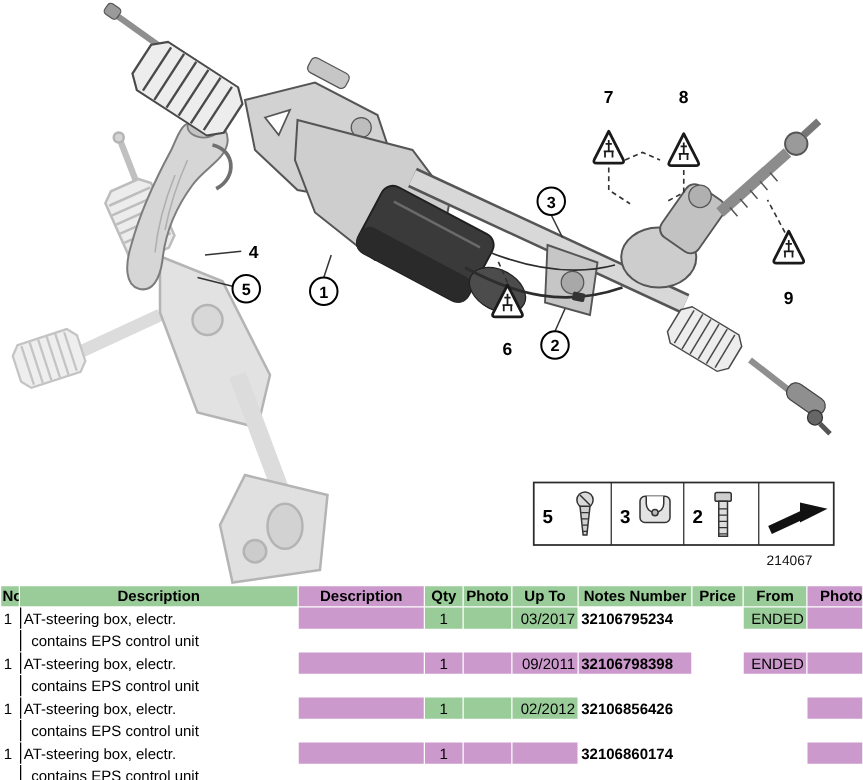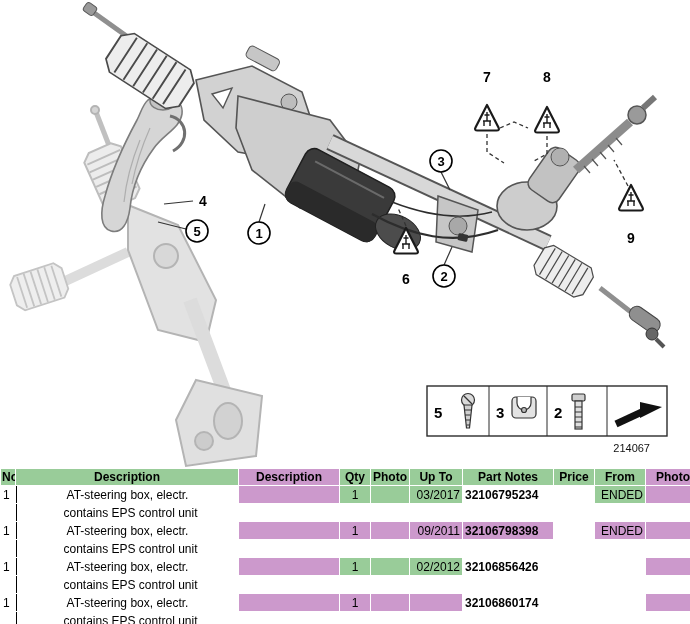--- a/index.html
+++ b/index.html
@@ -19,21 +19,21 @@
     overflow:hidden;white-space:nowrap;text-align:center;
   }
   table.parts td{
     height:17px;padding:0 2px;overflow:hidden;white-space:nowrap;
     vertical-align:middle;
   }
   .hplum{background:#cc99cc !important;}
   .green{background:#99cc99;}
   .plum{background:#cc99cc;}
   .c-no{text-align:left;padding-left:1px;}
-  .c-desc{border-left:1px solid #000;text-align:center;padding-left:4px;}
+  .c-desc{border-left:1px solid #000;text-align:left;padding-left:4px;}
   .c-desc.cont{padding-left:8px;}
   .c-qty{text-align:center;}
   .c-upto{text-align:right;padding-right:3px;}
   .c-part{text-align:left;padding-left:4px;font-weight:bold;}
   .c-notes{text-align:right;}
 </style>
 </head>
 <body>
 
 <div class="screen">
@@ -240,21 +240,21 @@
       <col style="width:54px">
     </colgroup>
     <tbody>
         <tr>
       <th class="c-no">No.</th>
       <th>Description</th>
       <th class="hplum">Description</th>
       <th>Qty</th>
       <th>Photo</th>
       <th>Up To</th>
-      <th>Part Notes</th>
+      <th>Notes Number</th>
       <th>Price</th>
       <th>From</th>
       <th class="hplum">Photo</th>
     </tr>
 
     <tr>
       <td class="c-no">1</td>
       <td class="c-desc">AT-steering box, electr.</td>
       <td class="plum"></td>
       <td class="c-qty green">1</td>

